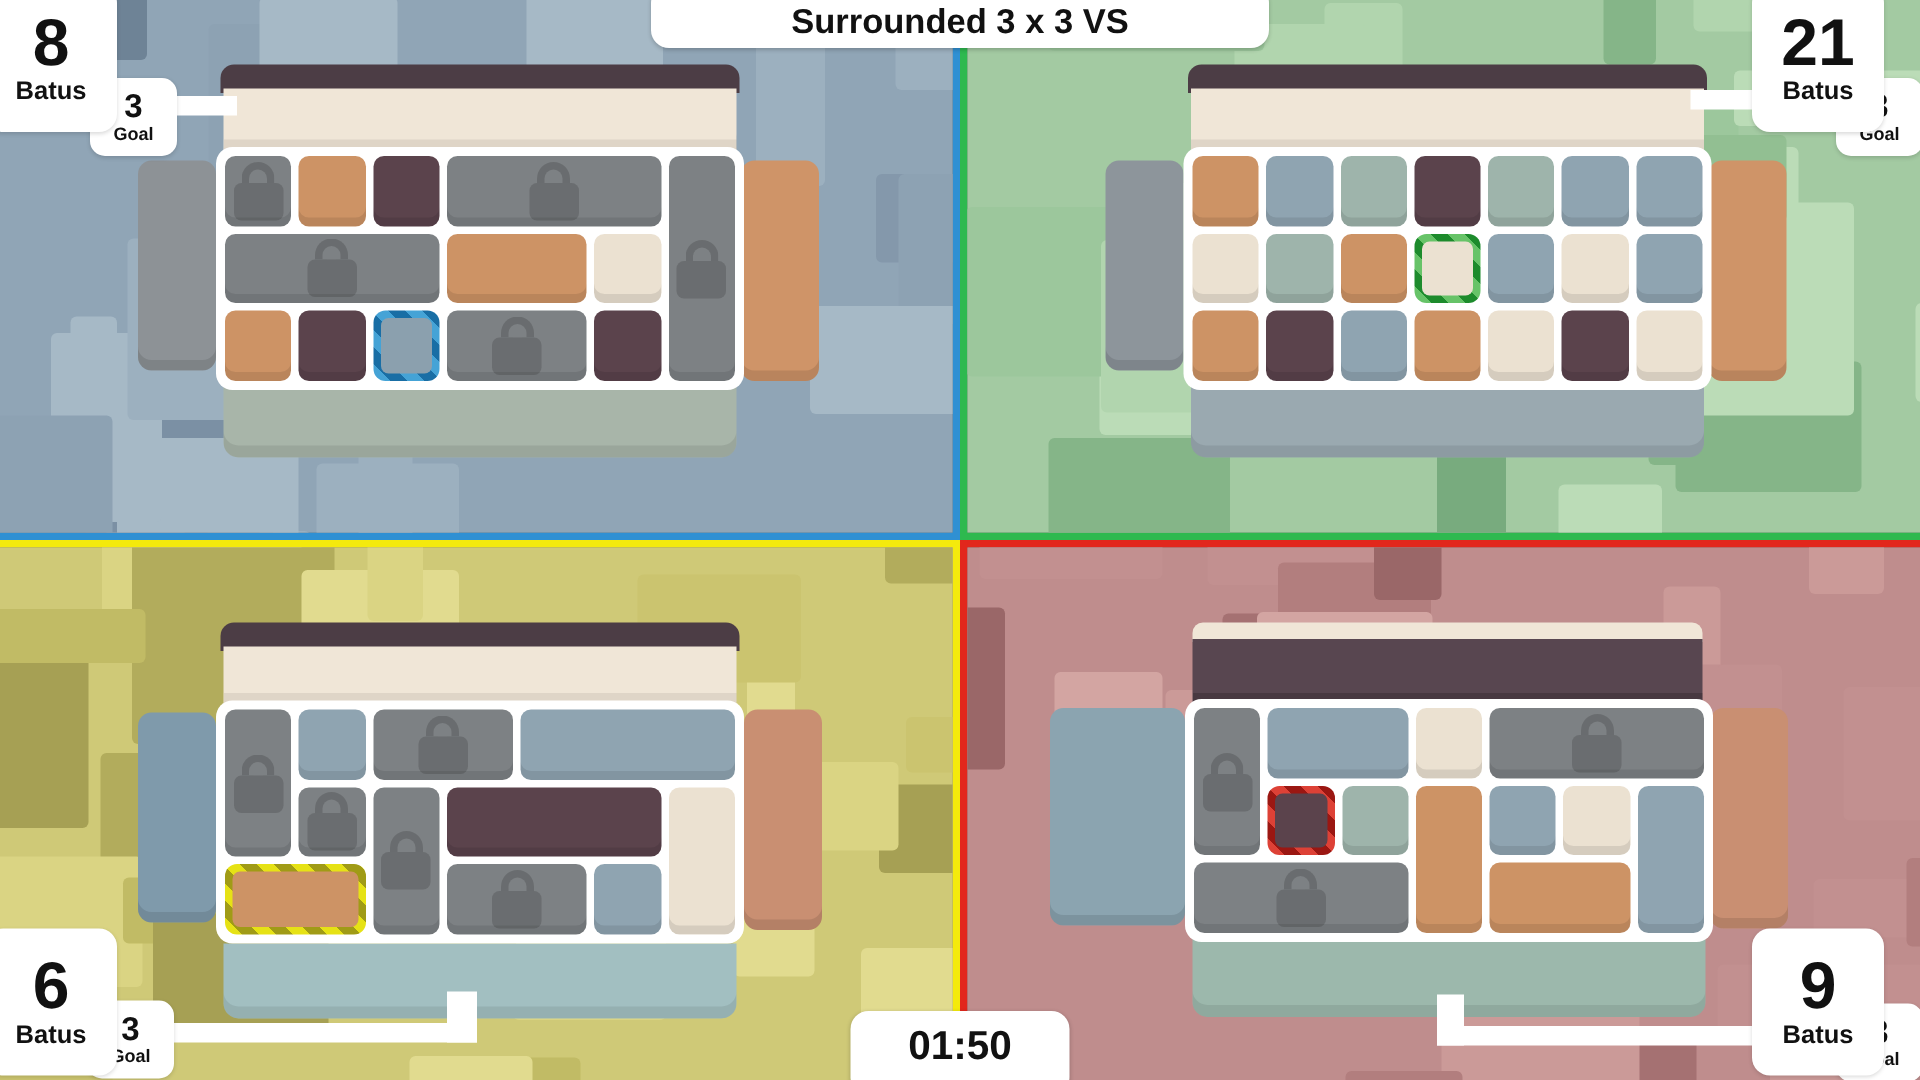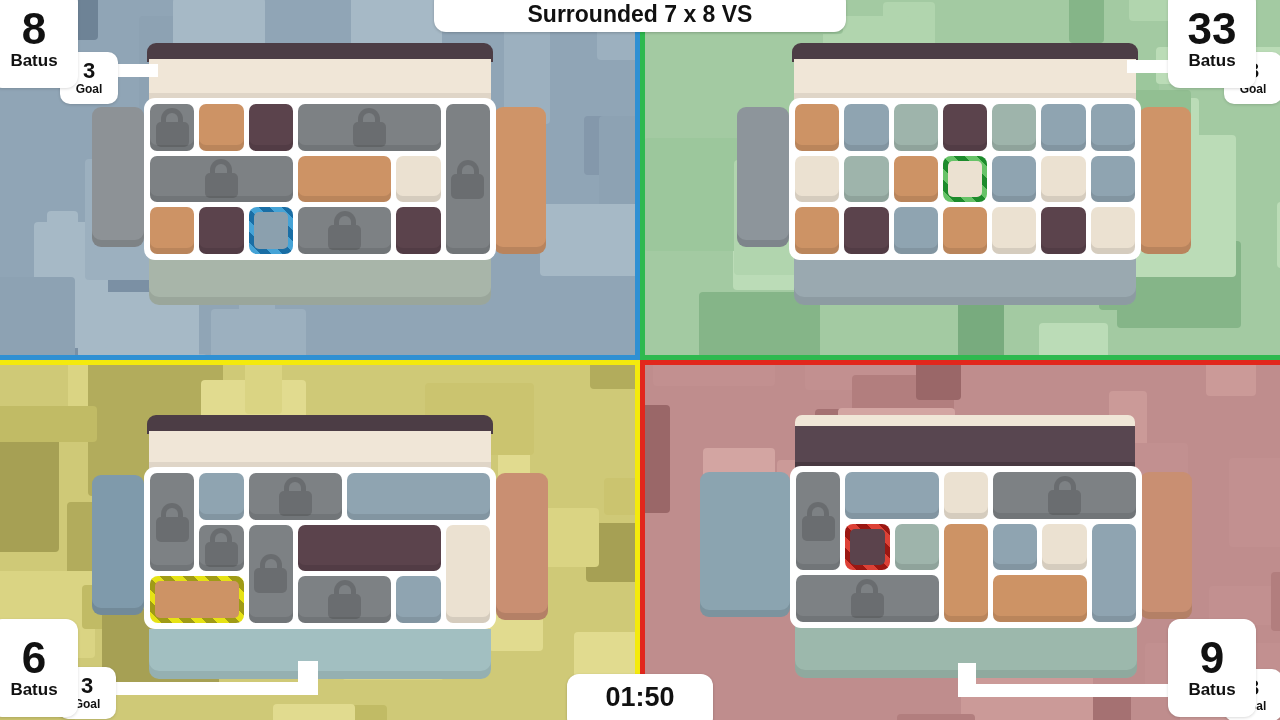--- a/index.html
+++ b/index.html
@@ -224,21 +224,21 @@
       <div class="piece" style="grid-area: 3 / 4 / span 1 / span 1; background: rgb(205, 147, 101);"></div>
       <div class="piece" style="grid-area: 3 / 5 / span 1 / span 1; background: rgb(235, 225, 209);"></div>
       <div class="piece" style="grid-area: 3 / 6 / span 1 / span 1; background: rgb(91, 67, 76);"></div>
       <div class="piece" style="grid-area: 3 / 7 / span 1 / span 1; background: rgb(235, 225, 209);"></div>
     </div>
   <div class="badge goal-badge" style="left:579px; top:52px;">
     <div class="num">3</div>
     <div class="lbl">Goal</div>
   </div>
   <div class="badge batus-badge" style="left:523px; top:-10px;">
-    <div class="num">33</div>
+    <div class="num">21</div>
     <div class="lbl">Batus</div>
   </div>
 </div>
 
 <div class="quadrant q2" style="--pc: #f4ea0c;">
   <div class="mosaic" style="background: rgb(207, 201, 119);">
       <div class="patch" style="left: 590.51px; top: 163.264px; width: 98.4396px; height: 58.6031px; background: rgb(166, 160, 84);"></div>
       <div class="patch" style="left: 286.244px; top: 345.276px; width: 105.921px; height: 133.293px; background: rgb(193, 187, 101);"></div>
       <div class="patch" style="left: 72.5131px; top: -38.2759px; width: 133.117px; height: 107.444px; background: rgb(218, 212, 131);"></div>
       <div class="patch" style="left: 494.486px; top: 215.615px; width: 53.2388px; height: 75.3319px; background: rgb(225, 219, 143);"></div>
@@ -397,17 +397,17 @@
     <div class="num">3</div>
     <div class="lbl">Goal</div>
   </div>
   <div class="badge batus-badge" style="left:523px; top:254px;">
     <div class="num">9</div>
     <div class="lbl">Batus</div>
   </div>
 </div>
 
 <div class="title-banner">
-  <span>Surrounded 7 x 8 VS</span>
+  <span>Surrounded 3 x 3 VS</span>
 </div>
 <div class="timer-badge">
   <span>01:50</span>
 </div>
 
 </body></html>

